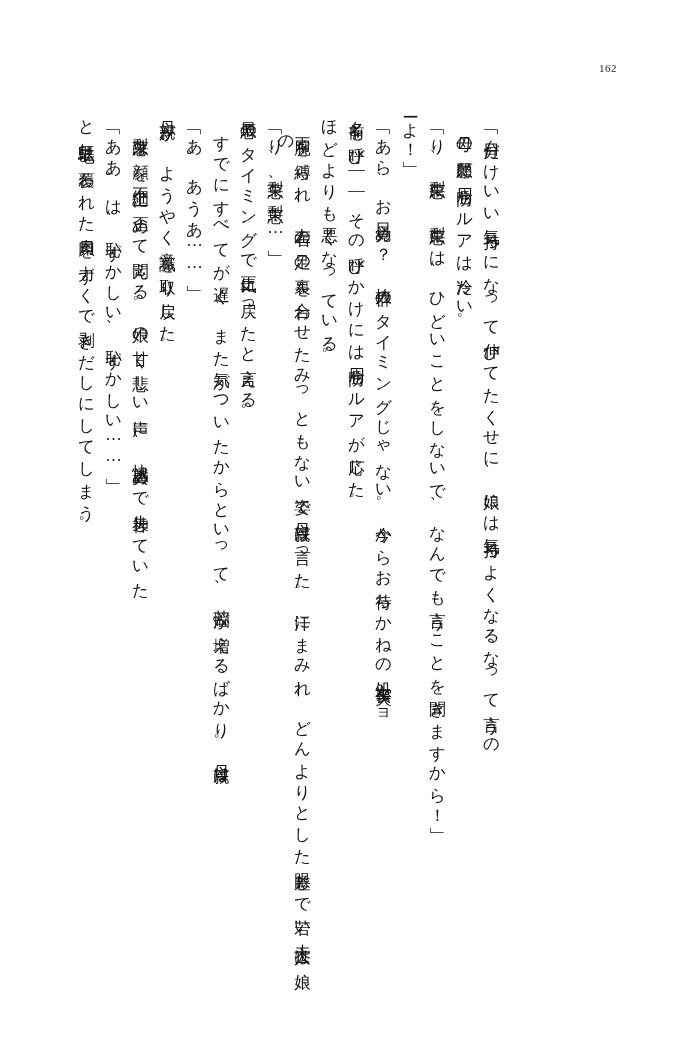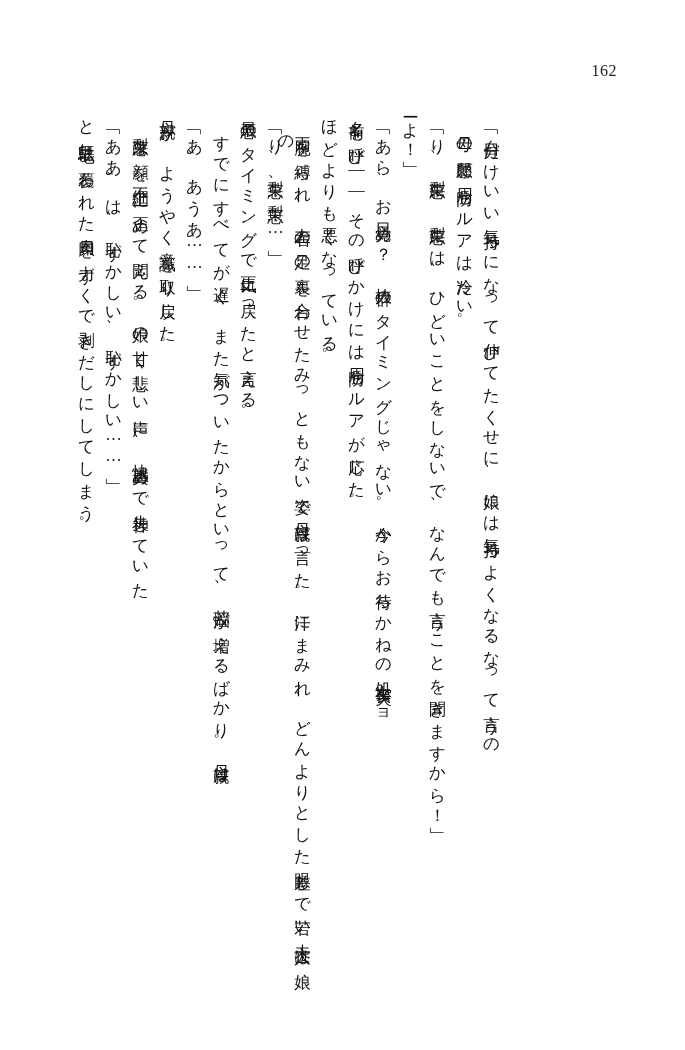--- a/index.html
+++ b/index.html
@@ -19,21 +19,21 @@
     position: relative;
     width: 685px;
     height: 1050px;
     box-sizing: border-box;
   }
 
   .page-number {
     position: absolute;
     top: 62px;
     right: 68px;
-    font-size: 16px;
+    font-size: 11px;
     letter-spacing: 0.5px;
     color: #222;
     font-family: "Liberation Serif", "DejaVu Serif", serif;
     margin-left: 6px;
   }
 
   
   .text-body {
     position: absolute;
     top: 108px;

